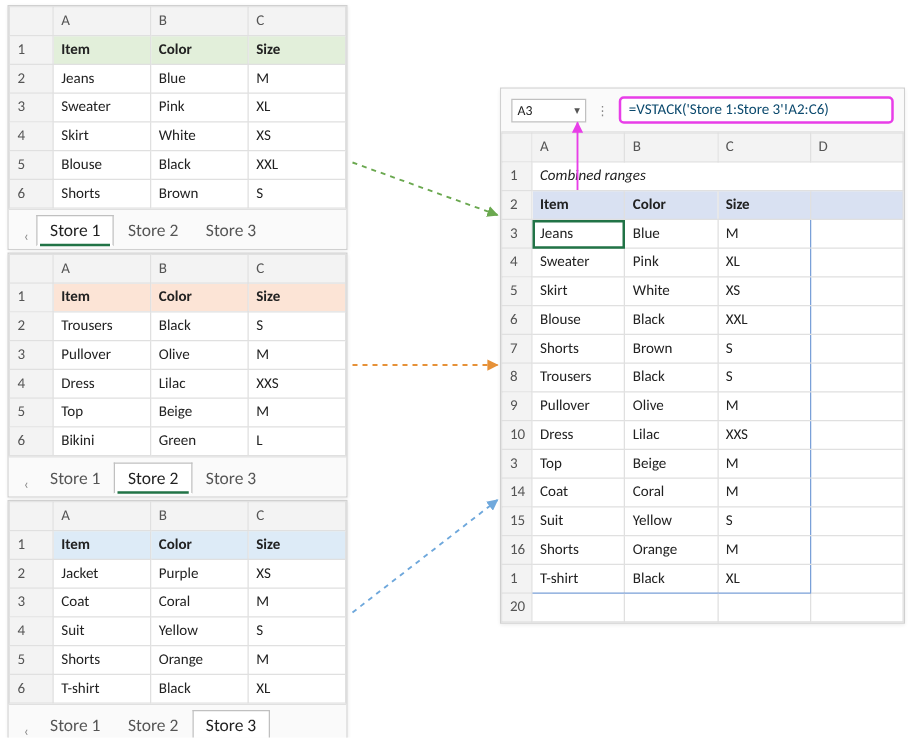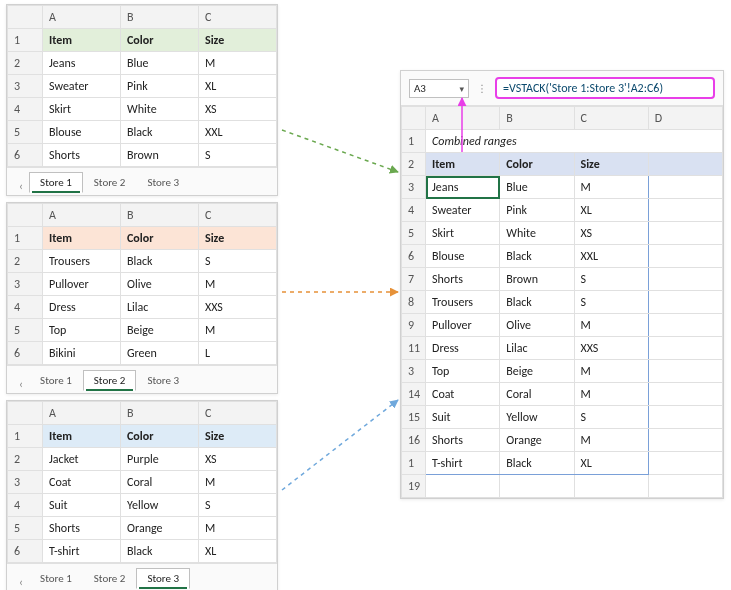--- a/index.html
+++ b/index.html
@@ -67,21 +67,21 @@
   }
   .tab-prev {
     color: #888;
     padding: 0 6px;
   }
   .tab {
     padding: 3px 10px;
     color: #555;
     cursor: pointer;
     border: 1px solid transparent;
-    font-size: 11px;
+    font-size: 14px;
   }
   .tab.active {
     background: #fff;
     border: 1px solid #c0c0c0;
     border-bottom-color: #fff;
     color: #222;
     font-weight: 500;
     position: relative;
   }
   .tab.active::after {
@@ -406,21 +406,21 @@
           <td></td>
         </tr>
     <tr>
           <th class="row-hdr">9</th>
           <td class="spill-border-left">Pullover</td>
           <td>Olive</td>
           <td class="spill-border-right">M</td>
           <td></td>
         </tr>
     <tr>
-          <th class="row-hdr">11</th>
+          <th class="row-hdr">10</th>
           <td class="spill-border-left">Dress</td>
           <td>Lilac</td>
           <td class="spill-border-right">XXS</td>
           <td></td>
         </tr>
     <tr>
           <th class="row-hdr">3</th>
           <td class="spill-border-left">Top</td>
           <td>Beige</td>
           <td class="spill-border-right">M</td>
@@ -448,21 +448,21 @@
           <td></td>
         </tr>
     <tr>
           <th class="row-hdr">1</th>
           <td class="spill-border-left spill-border-bottom">T-shirt</td>
           <td class="spill-border-bottom">Black</td>
           <td class="spill-border-right spill-border-bottom">XL</td>
           <td></td>
         </tr>
     <tr>
-          <th class="row-hdr">19</th>
+          <th class="row-hdr">20</th>
           <td></td>
           <td></td>
           <td></td>
           <td></td>
         </tr>
   </tbody>
     </table>
 </div>
 
 <svg class="arrows" width="731" height="590">

